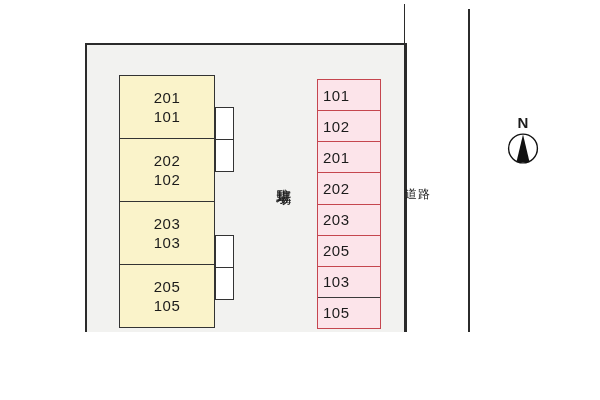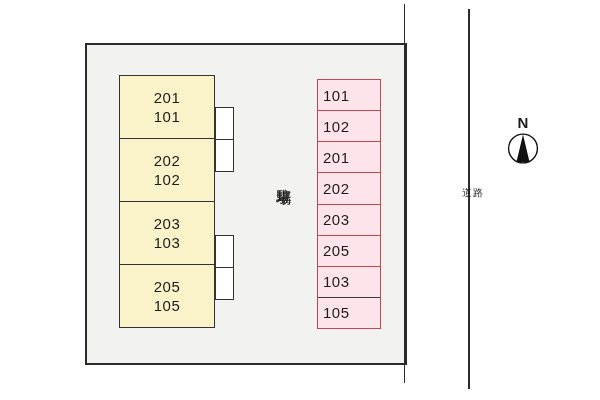--- a/index.html
+++ b/index.html
@@ -7,21 +7,21 @@
     --lot-border:#2b2b2b;
     --building-fill:#faf3ca;
     --building-border:#333333;
     --parking-fill:#fce4ea;
     --parking-border:#c5464f;
     --dark-divider:#3a3a3a;
     --ink:#1b1b1b;
   }
   html,body{margin:0;padding:0;background:#ffffff;}
   .canvas{
-    position:relative;width:600px;height:400px;background:#ffffff;overflow:hidden;
+    position:relative;width:600px;height:332px;background:#ffffff;overflow:hidden;
     font-family:"Liberation Sans","DejaVu Sans",sans-serif;color:var(--ink);
   }
   
   .lot{
     position:absolute;left:85px;top:43px;width:318px;height:318px;
     background:var(--lot-fill);border:2px solid var(--lot-border);
   }
   
   .building{
     position:absolute;left:119px;top:75px;width:94px;height:251px;
@@ -55,22 +55,22 @@
   .parking-area-label{
     position:absolute;left:269px;top:176px;height:56px;
     writing-mode:vertical-rl;text-orientation:upright;
     font-size:15px;letter-spacing:1px;line-height:30px;
   }
   
   .road-line{position:absolute;width:1.6px;background:var(--lot-border);}
   .road-line-1{left:403.5px;top:4px;height:379px;}
   .road-line-2{left:468px;top:9px;height:380px;}
   .road-label{
-    position:absolute;left:405px;top:186px;width:63px;text-align:right;
-    font-size:10px;letter-spacing:1px;margin-left:16px;
+    position:absolute;left:405px;top:186px;width:63px;text-align:left;
+    font-size:12px;letter-spacing:1px;
   }
   
   .compass{position:absolute;left:506px;top:115px;width:34px;text-align:center;}
   .compass-n{font-size:15px;font-weight:bold;line-height:16px;margin-bottom:1px;}
   .compass svg{display:block;margin:0 auto;}
 </style>
 </head>
 <body>
 
 <div class="canvas">

